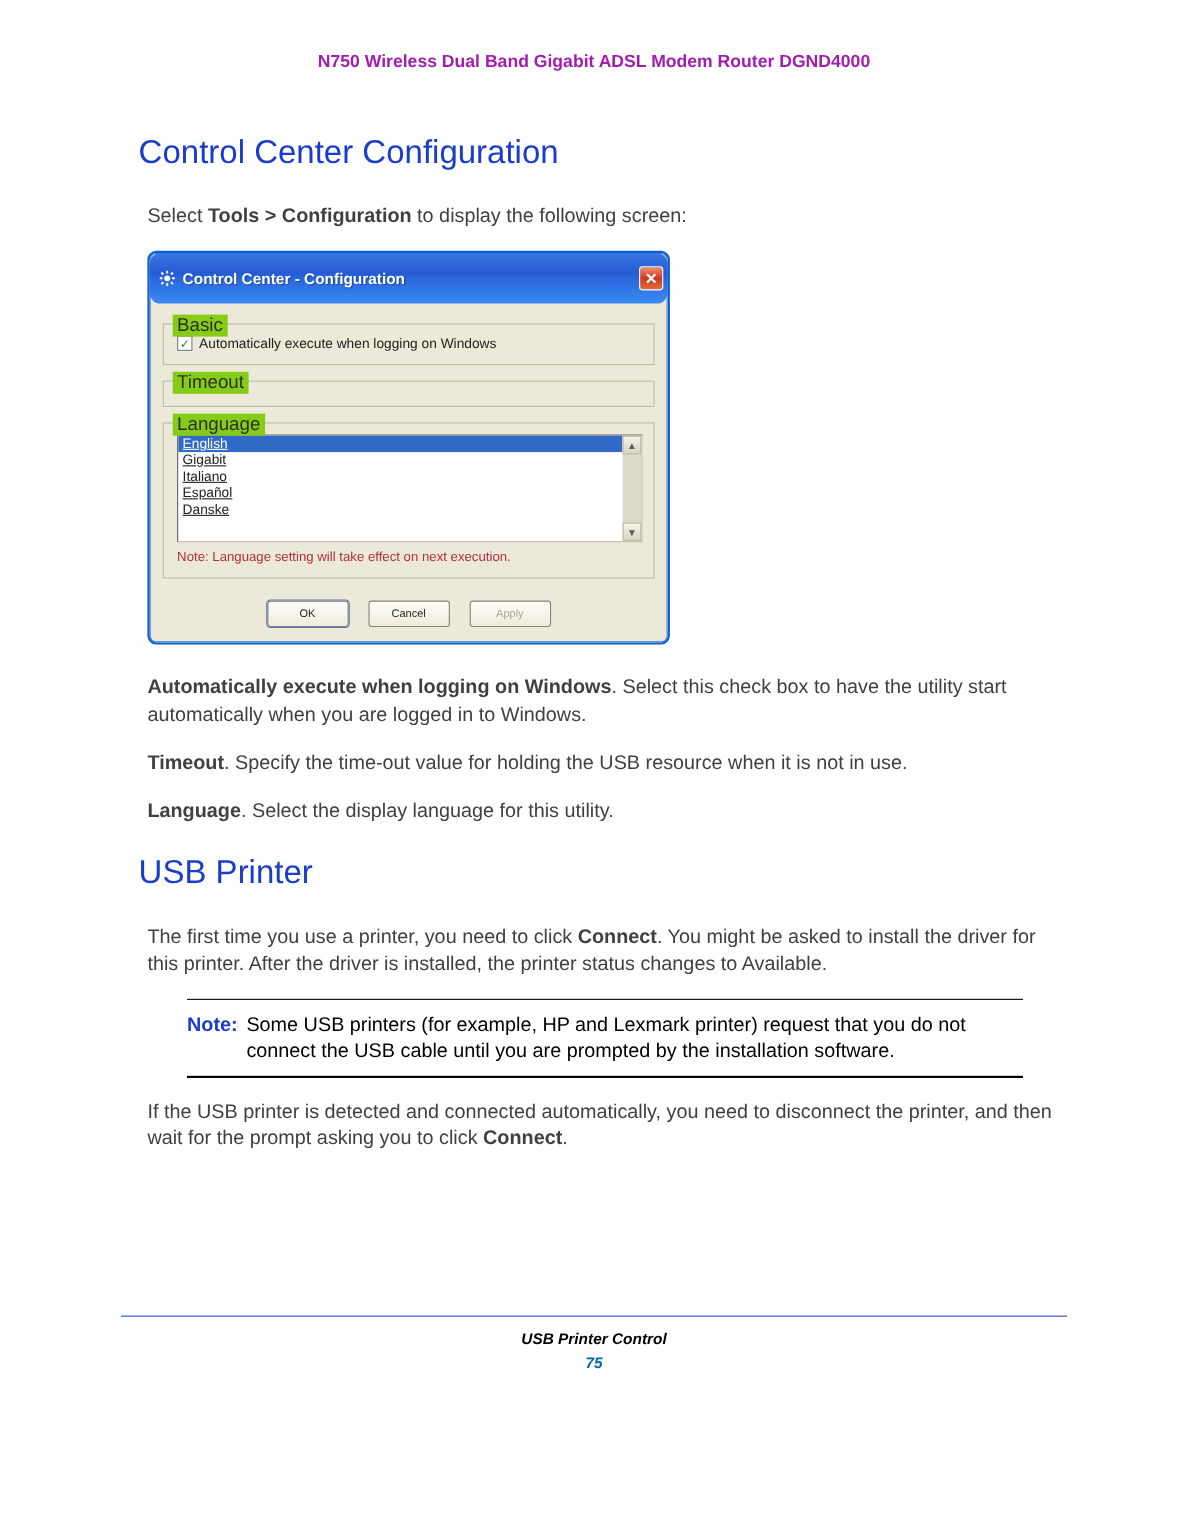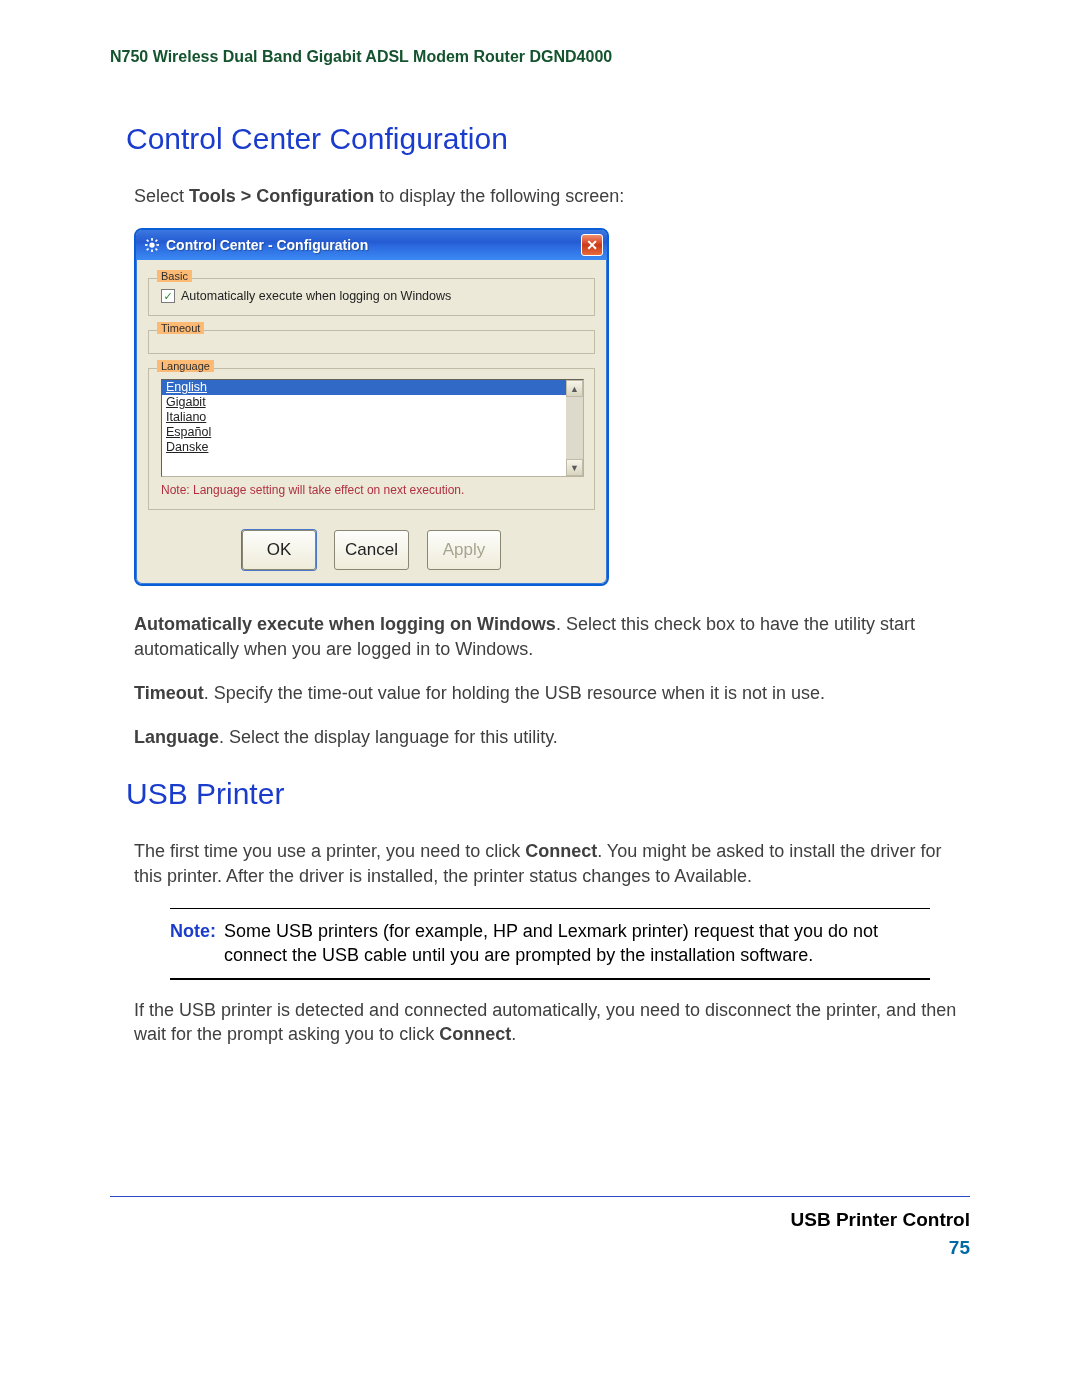--- a/index.html
+++ b/index.html
@@ -10,23 +10,24 @@
     font-family: Arial, Helvetica, sans-serif;
     color: #000;
     width: 1080px;
   }
   .page {
     width: 1080px;
     padding: 48px 110px 30px 110px;
     position: relative;
   }
   .doc-header {
+    text-align: center;
     font-weight: bold;
     font-size: 16px;
-    color: #14532d;
+    color: #a21caf;
     margin-bottom: 56px;
   }
   h1.section {
     font-family: "Segoe UI", "Trebuchet MS", Arial, sans-serif;
     font-weight: 500;
     color: #1a3ccc;
     font-size: 30px;
     margin: 0 0 28px 16px;
   }
   p.body {
@@ -41,30 +42,31 @@
   .dialog {
     width: 475px;
     margin-left: 24px;
     border: 2px solid #0a5fd6;
     border-radius: 8px;
     background: #ece9d8;
     font-family: Tahoma, Arial, sans-serif;
     box-shadow: 0 0 0 1px #3a7cd8 inset;
   }
   .titlebar {
-    height: 30px;
+    height: 46px;
     background: linear-gradient(#3b77e0, #245bd3 40%, #2a66dd 50%, #3b8af3);
     display: flex;
     align-items: center;
     border-top-left-radius: 6px;
     border-top-right-radius: 6px;
     padding: 0 4px 0 8px;
     color: #fff;
     font-weight: bold;
     font-size: 14px;
+    border-radius: 10px;
   }
   .titlebar .gear {
     width: 16px; height: 16px; margin-right: 6px;
     display:inline-flex; align-items:center; justify-content:center;
   }
   .titlebar .gear svg { display:block; }
   .titlebar .title { flex: 1; text-shadow: 1px 1px 1px rgba(0,0,0,.3); }
   .closebtn {
     width: 22px; height: 22px;
     background: linear-gradient(#f09070, #d94a2a 40%, #c83a1a 50%, #e86a3a);
@@ -81,23 +83,23 @@
     border: 1px solid #c0bca8;
     margin: 8px 0 14px 0;
     padding: 10px 10px 12px 12px;
     position: relative;
     background: #ece9d8;
   }
   .legend {
     position: absolute;
     top: -9px;
     left: 8px;
-    background: #fdba74;
+    background: #84cc16;
     padding: 0 4px;
-    font-size: 11px;
+    font-size: 17px;
     color: #2e2e2e;
   }
   .cb-row { display:flex; align-items:center; gap:6px; font-size:12.5px; color:#222; }
   .cb {
     width:14px; height:14px; background:#fff; border:1px solid #7a7a7a;
     display:inline-flex; align-items:center; justify-content:center;
     font-size:11px; color:#2a8a2a;
   }
   .txtin {
     width:32px; height:20px; border:1px inset #b8b4a0; background:#fff;
@@ -122,24 +124,24 @@
     justify-content:center; font-size:9px; color:#5a5a5a; cursor:pointer;
   }
   .vsb .track { flex:1; }
   .note {
     font-size:12px; color:#b03040; margin-top:6px;
   }
   .btnrow {
     display:flex; justify-content:center; gap:18px; padding:6px 0 2px 0;
   }
   .winbtn {
-    min-width:74px; height:40px; padding:0 10px;
+    min-width:74px; height:24px; padding:0 10px;
     border:1px solid #8a8674; border-radius:3px;
     background:linear-gradient(#fdfdfb,#efecda);
-    font-size:17px; color:#222;
+    font-size:10px; color:#222;
     display:inline-flex; align-items:center; justify-content:center;
     cursor:pointer;
   }
   .winbtn.default { box-shadow:0 0 0 1px #4a78c6; }
   .winbtn.disabled { color:#a7a48f; cursor:default; }
 
   
   .note-block {
     margin: 8px 40px 18px 60px;
   }
@@ -152,21 +154,21 @@
     font-size:18px; line-height:1.35;
   }
   .note-label { font-weight:bold; color:#1a3ccc; white-space:nowrap; }
 
   
   .footer-rule {
     border:none; border-top:1px solid #2a48cc;
     margin: 150px 0 12px 0;
   }
   .footer {
-    text-align:right; font-size:19px;
+    text-align:center; font-size:14px;font-style:italic;
   }
   .footer .ft { font-weight:bold; color:#000; }
   .footer .pn { font-weight:bold; color:#0369a1; margin-top:6px; }
 </style>
 </head>
 <body>
 
 <div class="page">
 
   <div class="doc-header">N750 Wireless Dual Band Gigabit ADSL Modem Router DGND4000</div>

